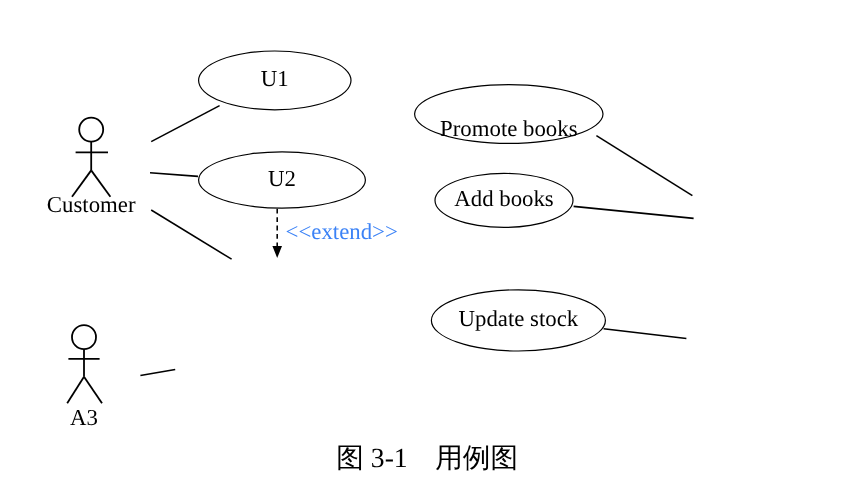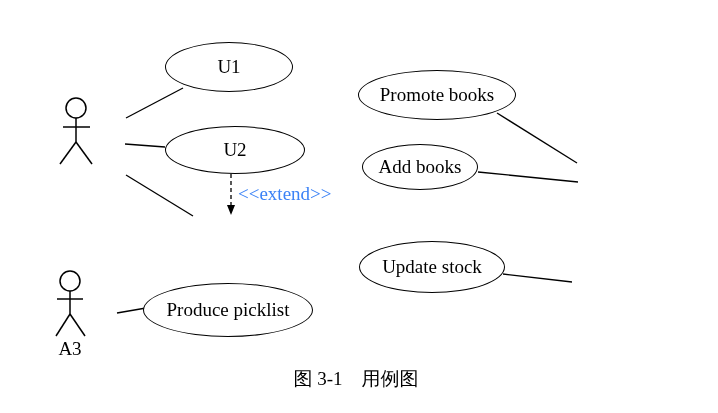--- a/index.html
+++ b/index.html
@@ -45,21 +45,21 @@
     font-size: 19px;
     color: #3b82f6;
     white-space: nowrap;
   }
   .caption {
     position: absolute;
     left: 256px;
     top: 366px;
     width: 200px;
     text-align: center;
-    font-size: 19px;
+    font-size: 23px;
     color: #000000;
     white-space: pre;
   }
   .watermark {
     position: absolute;
     left: 600px;
     top: 388px;
     width: 112px;
     text-align: right;
     font-size: 12px;
@@ -121,35 +121,33 @@
       <line x1="70" y1="314" x2="85" y2="336"></line>
     </g>
   </svg>
 
   <div class="uc" style="left:165px; top:42px;  width:128px; height:50px;">
     <span>U1</span>
   </div>
   <div class="uc" style="left:165px; top:126px; width:140px; height:48px;">
     <span>U2</span>
   </div>
-  <div class="uc" style="left:143px; top:283px; width:170px; height:54px;">
-    <span>Produce picklist</span>
-  </div>
-  <div class="uc" style="left:358px; top:70px;  width:158px; height:50px;">
+  <div class="uc" style="left:345px; top:70px;  width:158px; height:50px;align-items:flex-end;">
     <span>Promote books</span>
   </div>
   <div class="uc" style="left:362px; top:144px; width:116px; height:46px;">
     <span>Add books</span>
   </div>
   <div class="uc" style="left:359px; top:241px; width:146px; height:52px;">
     <span>Update stock</span>
   </div>
 
   <div class="extend-label">&lt;&lt;extend&gt;&gt;</div>
 
+  <div class="actor-label" style="left:26px;  top:161px; width:100px;">Customer</div>
   <div class="actor-label" style="left:599px; top:203px; width:50px;">A1</div>
   <div class="actor-label" style="left:620px; top:309px; width:50px;">A2</div>
   <div class="actor-label" style="left:45px;  top:338px; width:50px;">A3</div>
 
   <div class="caption">图 3-1　用例图</div>
 
 
 </div>
 
 </body></html>

